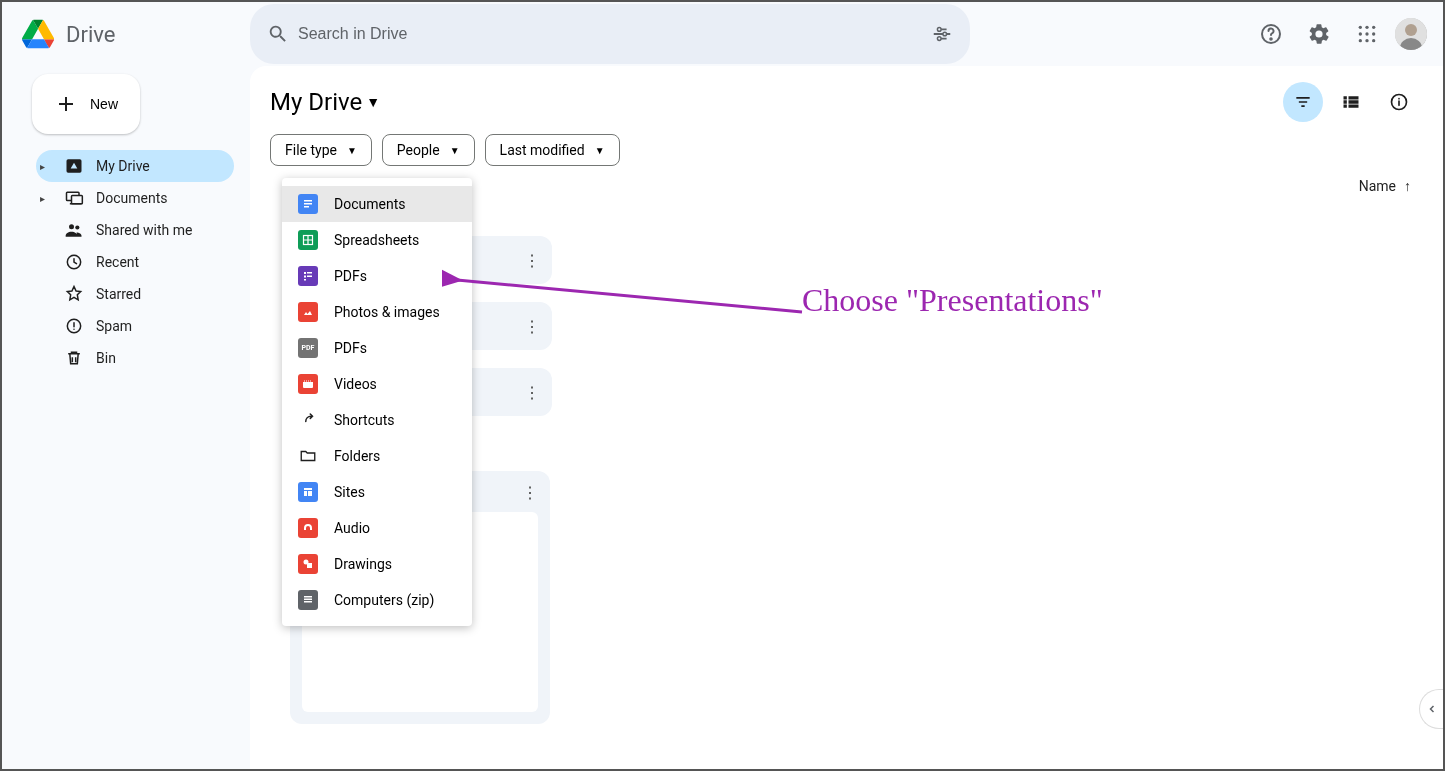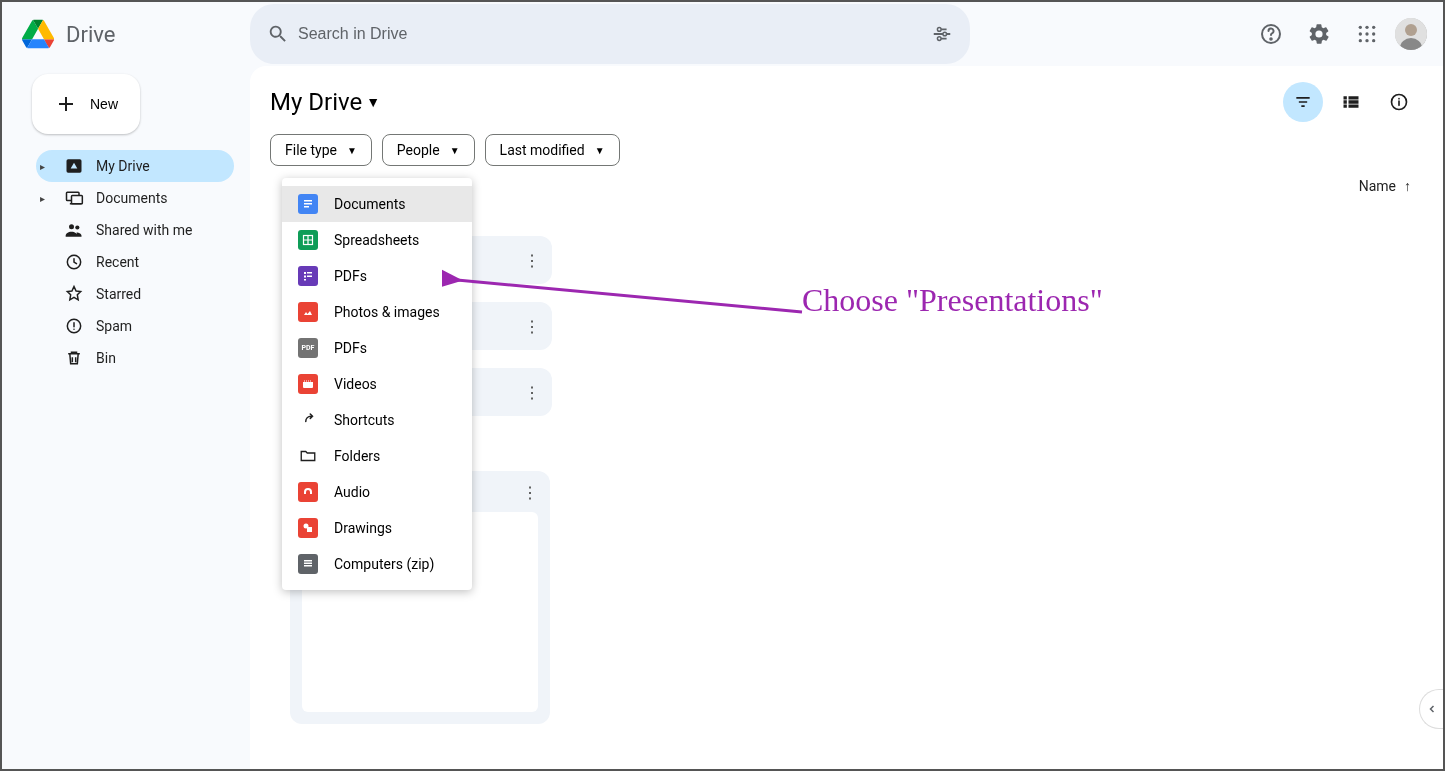--- a/index.html
+++ b/index.html
@@ -595,20 +595,30 @@
   </div>
   <div class="dropdown-item">
     <div class="dd-icon" style="background:none">
         <svg width="18" height="18" viewBox="0 0 24 24" fill="none" stroke="#1f1f1f" stroke-width="1.8">
           <path d="M3 6h6l2 2h10v10H3z"></path>
         </svg>
       </div>
     <span>Folders</span>
   </div>
   <div class="dropdown-item">
+    <div class="dd-icon" style="background:#4285f4">
+        <svg width="12" height="12" viewBox="0 0 12 12" fill="white">
+          <rect x="2" y="2" width="8" height="2"></rect>
+          <rect x="2" y="5" width="3" height="5"></rect>
+          <rect x="6" y="5" width="4" height="5"></rect>
+        </svg>
+      </div>
+    <span>Sites</span>
+  </div>
+  <div class="dropdown-item">
     <div class="dd-icon" style="background:#ea4335">
         <svg width="12" height="12" viewBox="0 0 12 12" fill="white">
           <path d="M6 2a4 4 0 0 0-4 4v2h2V6a2 2 0 1 1 4 0v2h2V6a4 4 0 0 0-4-4z"></path>
         </svg>
       </div>
     <span>Audio</span>
   </div>
   <div class="dropdown-item">
     <div class="dd-icon" style="background:#ea4335">
         <svg width="12" height="12" viewBox="0 0 12 12" fill="white">

